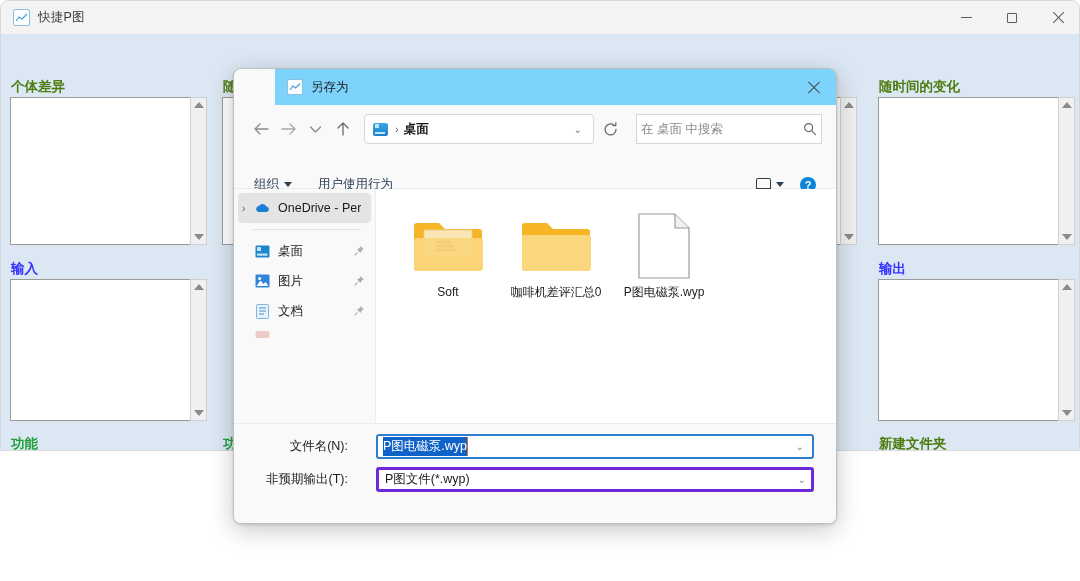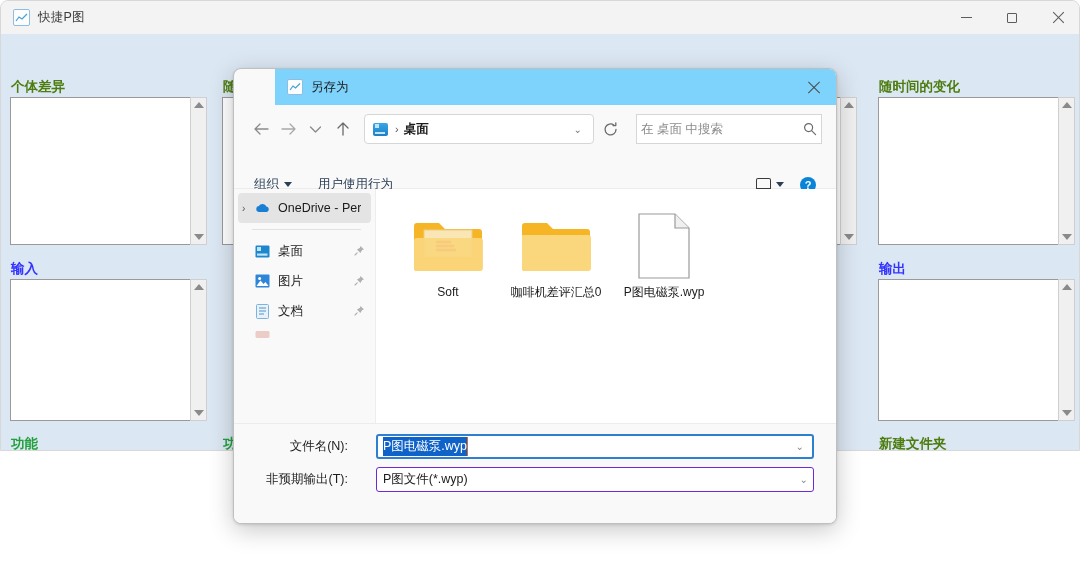--- a/index.html
+++ b/index.html
@@ -264,21 +264,21 @@
     background: #f9f9f9; padding: 10px 22px 8px 22px;
     border-top: 1px solid #ececec;
   }
   .form-row { display: flex; align-items: center; margin-bottom: 8px; }
   .form-label {
     width: 92px; text-align: right; margin-right: 28px;
     font-size: 12.5px; color: #1b1b1b;
   }
   .form-field {
     flex: 1; height: 25px; background: #ffffff;
-    border: 1px solid #6d28d9; border-radius: 3px;
+    border: 3px solid #6d28d9; border-radius: 3px;
     display: flex; align-items: center; padding: 0 0 0 6px;
     font-size: 12.5px;
   }
   .form-field.focused { border: 2px solid #2f7fd0; padding: 0 3px 0 5px; }
   .sel-text {
     background: #0f62c8; color: #ffffff; padding: 1px 0;
     border-right: 1px solid #e06a1f;
   }
   .fld-caret { margin-left: auto; color: #8a8a8a; font-size: 10px; padding: 0 5px; }
 

